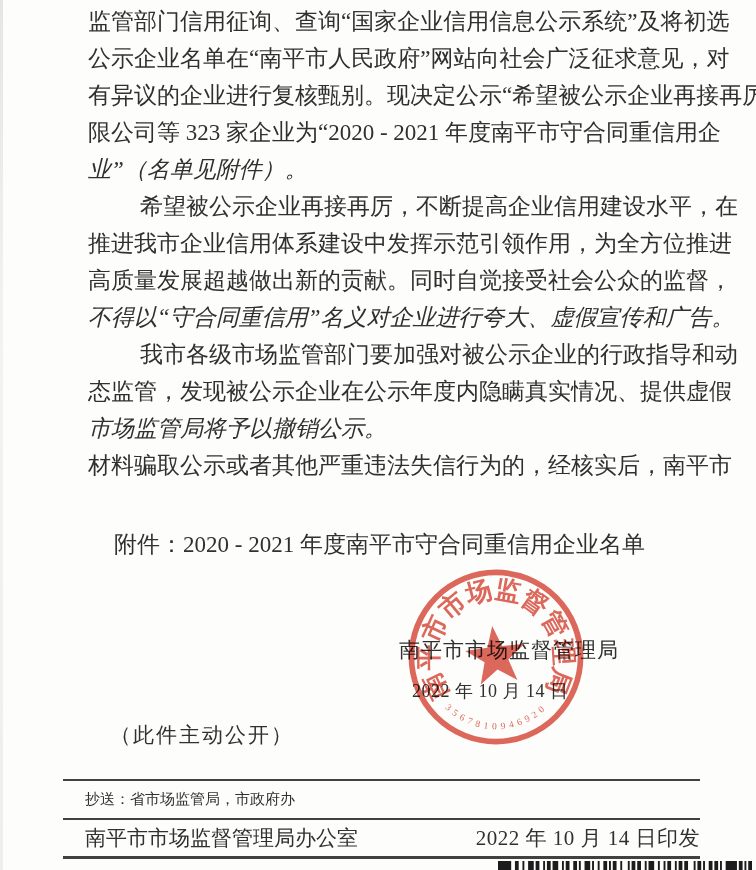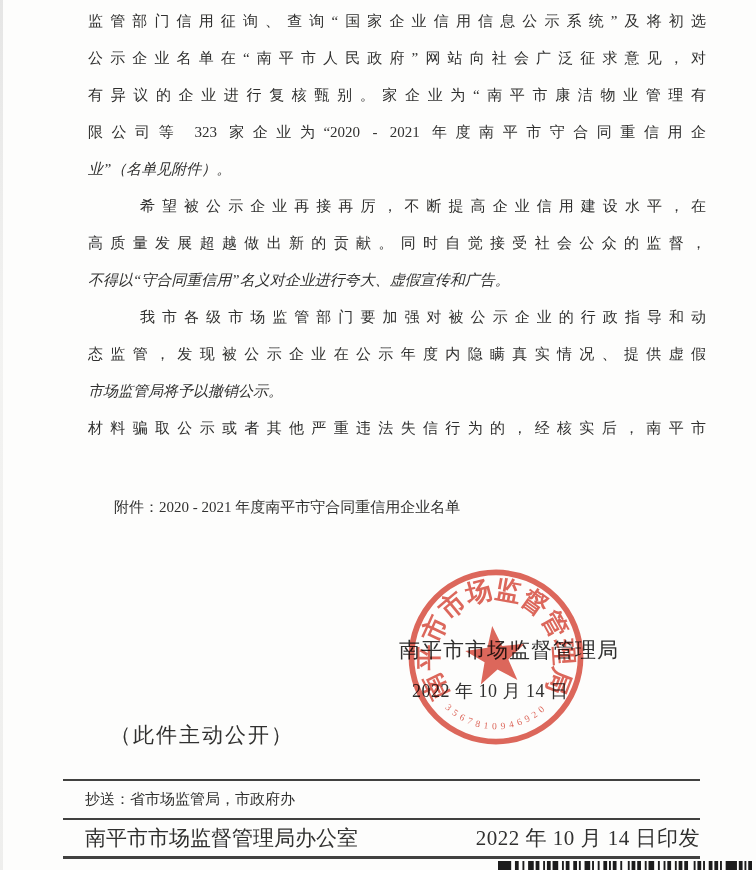--- a/index.html
+++ b/index.html
@@ -6,21 +6,21 @@
   body{width:756px;height:870px;overflow:hidden;background:#e8e8e8;}
   .page{
     position:relative;width:756px;height:870px;background:#fdfdfc;
     font-family:"Liberation Serif","DejaVu Serif",serif;color:#30302f;
     overflow:hidden;
   }
   .scan-edge{position:absolute;left:0;top:0;width:3px;height:100%;
     background:linear-gradient(180deg,#c9c9c9,#e6e6e4 40%,#dcdcda);opacity:.45;}
   .content{position:absolute;left:88px;top:3px;width:618px;}
   .line{
-    height:37px;line-height:37px;font-size:15px;white-space:nowrap;
+    height:37px;line-height:37px;font-size:23px;white-space:nowrap;
     text-align:justify;text-align-last:justify;overflow:visible;
   }
   .line.last{text-align:left;text-align-last:left;font-style:italic;}
   .line.indent{padding-left:52px;}
   .spacer{height:42px;}
   .line.attach{padding-left:26px;text-align:left;text-align-last:left;}
   .sig-org{position:absolute;left:399px;top:636px;font-size:21px;letter-spacing:1px;white-space:nowrap;}
   .sig-date{position:absolute;left:412px;top:679px;font-size:18px;letter-spacing:.5px;white-space:nowrap;}
   .disclosure{position:absolute;left:110px;top:721px;font-size:21px;letter-spacing:2px;white-space:nowrap;}
   .seal{
@@ -43,24 +43,25 @@
 </head>
 <body>
 
 <div class="page">
   <div class="scan-edge"></div>
 
   <div class="content">
     <div id="bodyLines">
         <div class="line">监管部门信用征询、查询“国家企业信用信息公示系统”及将初选</div>
         <div class="line">公示企业名单在“南平市人民政府”网站向社会广泛征求意见，对</div>
-        <div class="line">有异议的企业进行复核甄别。家企业为“南平市康洁物业管理有</div>
+        <div class="line">有异议的企业进行复核甄别。现决定公示“希望被公示企业再接再厉</div>
         <div class="line">限公司等 323 家企业为“2020 - 2021 年度南平市守合同重信用企</div>
         <div class="line last">业”（名单见附件）。</div>
         <div class="line indent">希望被公示企业再接再厉，不断提高企业信用建设水平，在</div>
+        <div class="line">推进我市企业信用体系建设中发挥示范引领作用，为全方位推进</div>
         <div class="line">高质量发展超越做出新的贡献。同时自觉接受社会公众的监督，</div>
         <div class="line last">不得以“守合同重信用”名义对企业进行夸大、虚假宣传和广告。</div>
         <div class="line indent">我市各级市场监管部门要加强对被公示企业的行政指导和动</div>
         <div class="line">态监管，发现被公示企业在公示年度内隐瞒真实情况、提供虚假</div>
         <div class="line last">市场监管局将予以撤销公示。</div>
         <div class="line">材料骗取公示或者其他严重违法失信行为的，经核实后，南平市</div>
       </div>
     <div class="spacer"></div>
     <div class="line attach">附件：2020 - 2021 年度南平市守合同重信用企业名单</div>
   </div>

